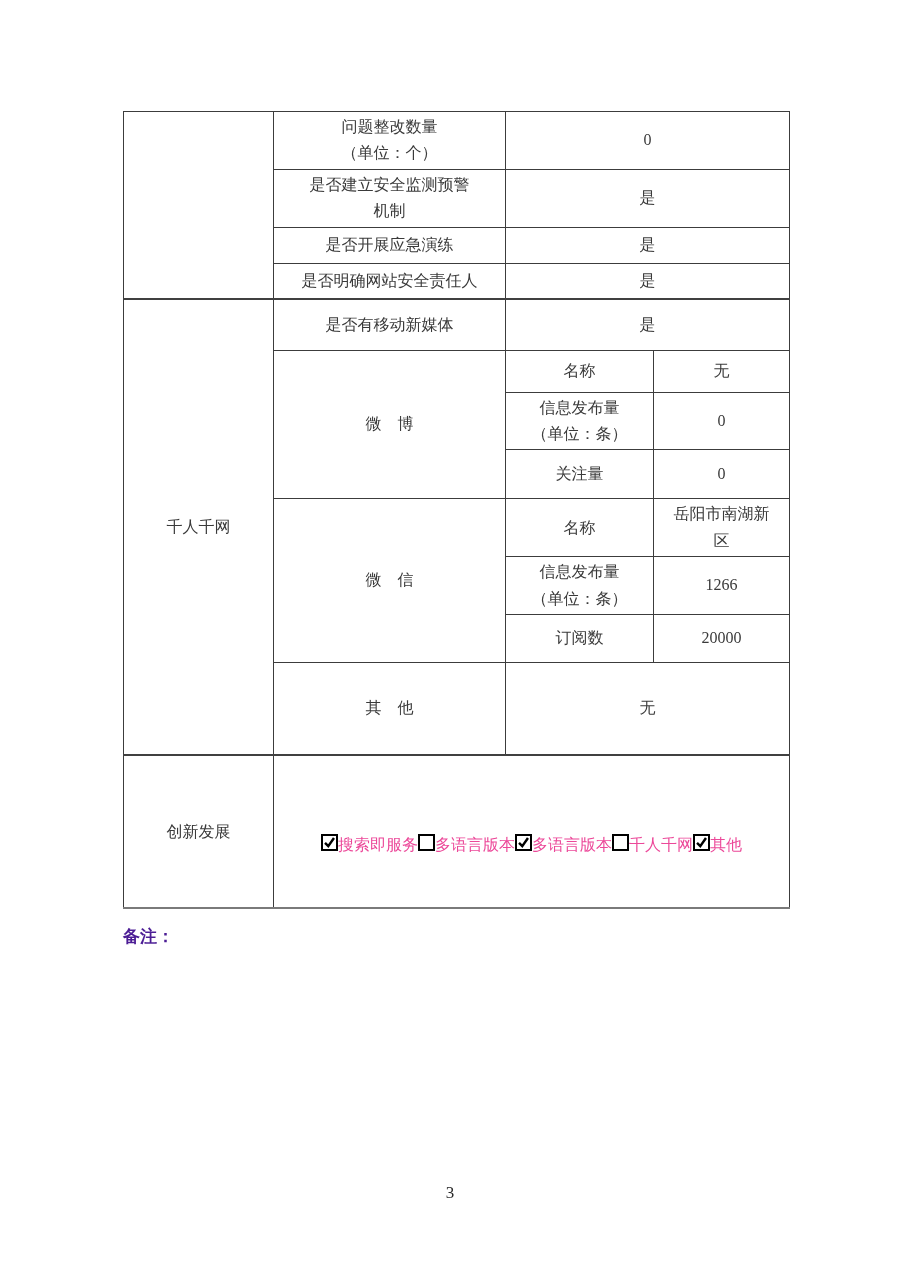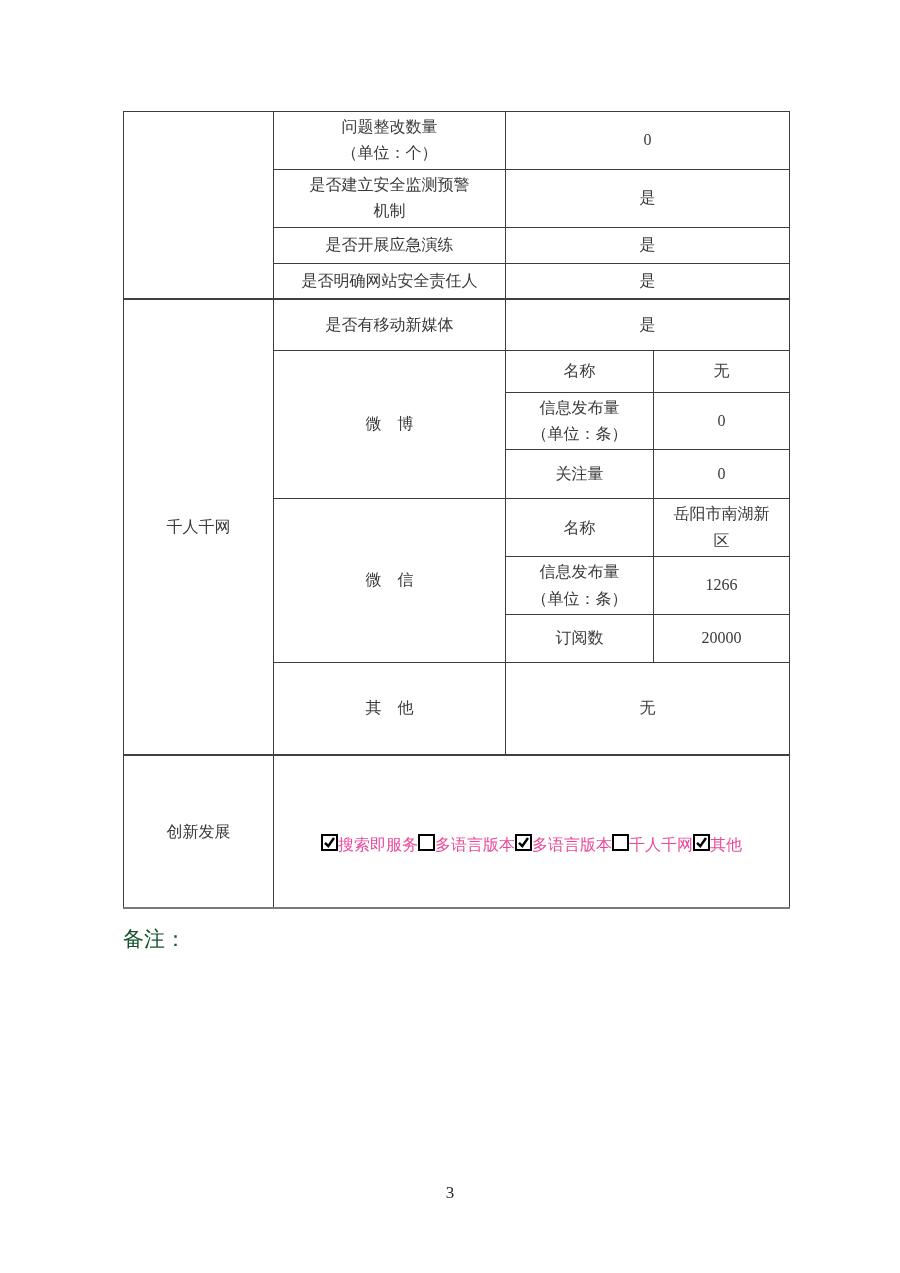--- a/index.html
+++ b/index.html
@@ -59,23 +59,23 @@
     width: 13px;
     height: 13px;
   }
   .cb-label {
     color: #ec4899;
   }
   .note {
     position: absolute;
     left: 123px;
     top: 925px;
-    font-size: 21px;
-    font-weight: normal;
-    color: #14532d;
+    font-size: 17px;
+    font-weight: bold;
+    color: #4c1d95;
   }
   .page-number {
     position: absolute;
     left: 0;
     top: 1183px;
     width: 100%;
     text-align: center;
     font-size: 17px;
     color: #2a2a2a;
   }

